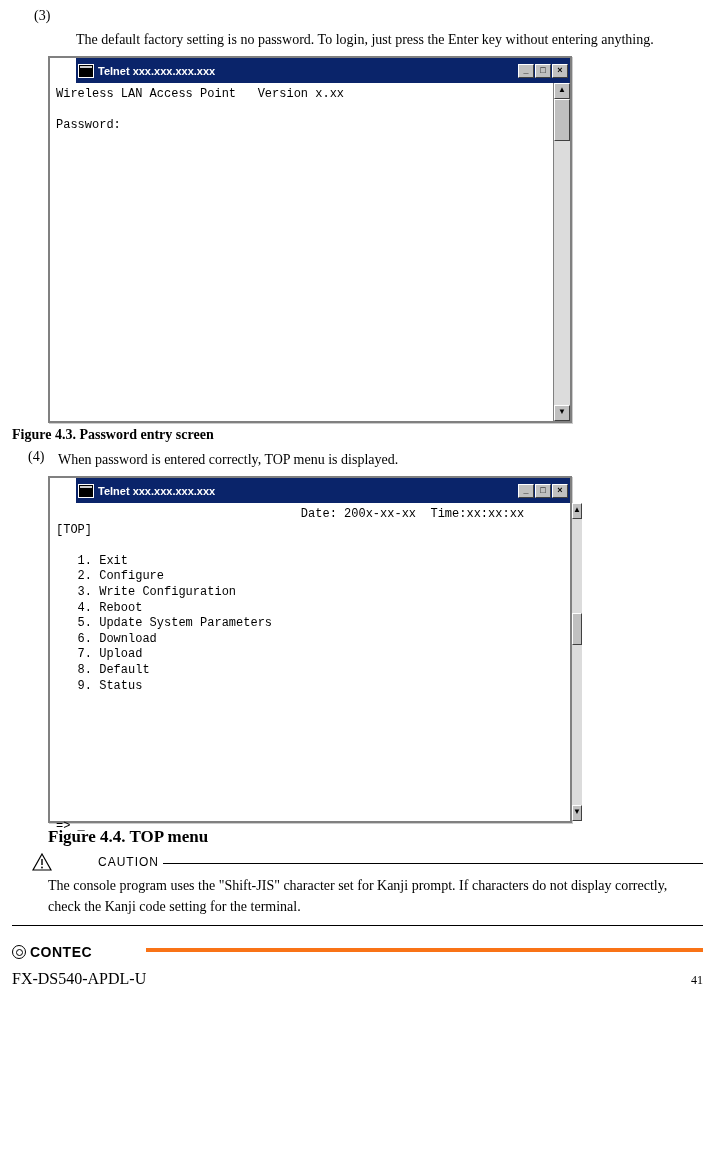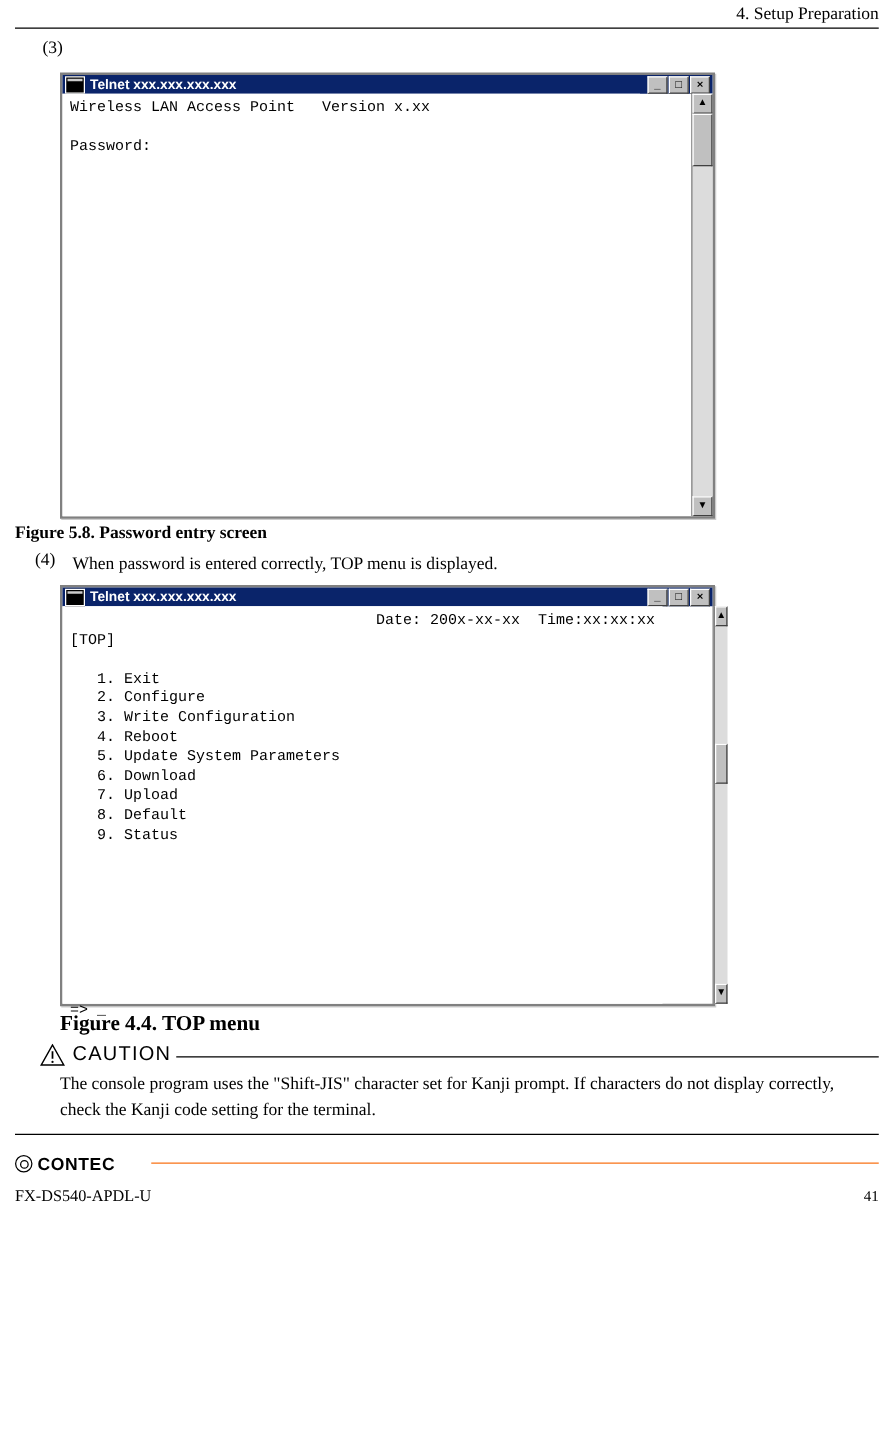--- a/index.html
+++ b/index.html
@@ -39,25 +39,26 @@
   }
   .telnet-window {
     margin: 6px 0 4px 36px;
     width: 520px;
     border: 2px solid #808080;
     background: #fff;
     box-shadow: 1px 1px 0 #ccc;
   }
   .title-bar {
     background: linear-gradient(to right, #0a246a, #0a246a);
-    height: 15px;
+    height: 25px;
     display: flex;
     align-items: center;
     justify-content: space-between;
     padding: 0 2px;
+    margin-left: 26px;
   }
   .title-left {
     display: flex;
     align-items: center;
     color: #fff;
     font-size: 11px;
     font-family: Tahoma, sans-serif;
     font-weight: bold;
   }
   .title-icon {
@@ -154,42 +155,43 @@
     height: 18px;
     margin-right: 6px;
     position: relative;
   }
   .caution-icon svg {
     width: 20px;
     height: 18px;
   }
   .caution-label {
     font-family: Arial, Helvetica, sans-serif;
-    font-size: 16px;
+    font-size: 12px;
     letter-spacing: 1px;
+    margin-left: 40px;
   }
   .caution-line {
     flex: 1;
     height: 1px;
     background: #000;
     margin-left: 4px;
     align-self: center;
     margin-top: 2px;
   }
   .caution-text {
     margin: 4px 0 8px 36px;
     line-height: 1.5;
     font-size: 14px;
   }
   .bottom-rule {
     border-top: 1px solid #000;
     margin: 6px 0 0 0;
   }
   .footer {
-    border-top: 1px solid #f97316;
+    border-top: 4px solid #f97316;
     margin-top: 22px;
     padding-top: 2px;
     display: flex;
     justify-content: space-between;
     align-items: flex-end;
   }
   .footer-left {
     font-size: 12px;
   }
   .brand-row {
@@ -220,39 +222,39 @@
     font-size: 14px;
     letter-spacing: 0.5px;
   }
   .footer-brand {
     position: relative;
     top: -10px;
     background: #fff;
     padding-right: 6px;
   }
   .footer-model {
-    font-size: 13px;
+    font-size: 16px;
   }
   .page-num {
     font-size: 12px;
   }
   .thumb-mid {
     position: relative;
   }
 </style>
 </head>
 <body>
 
 <div class="page">
-  <div class="header">4. Setup Preparation</div>
 
   <div class="step-row">
     <div class="step-num">(3)</div>
     <div class="step-text">
       <br>
+      <span>The default factory setting is no password.  To login, just press the Enter key without entering anything.</span>
     </div>
   </div>
 
   <div class="telnet-window">
     <div class="title-bar">
       <div class="title-left">
         <div class="title-icon"></div>
         <span>Telnet xxx.xxx.xxx.xxx</span>
       </div>
       <div class="title-buttons">
@@ -269,21 +271,21 @@
         <div>
           <div class="scroll-btn">▲</div>
           <div class="scroll-thumb-top"></div>
         </div>
         <div class="scroll-fill"></div>
         <div class="scroll-btn">▼</div>
       </div>
     </div>
   </div>
 
-  <div class="fig-caption">Figure 5.8.  Password entry screen</div>
+  <div class="fig-caption">Figure 4.3.  Password entry screen</div>
 
   <div class="step-row-indented">
     <div class="step-num" style="width:30px">(4)</div>
     <div class="step-text">When password is entered correctly, TOP menu is displayed.</div>
   </div>
 
   <div class="telnet-window">
     <div class="title-bar">
       <div class="title-left">
         <div class="title-icon"></div>

